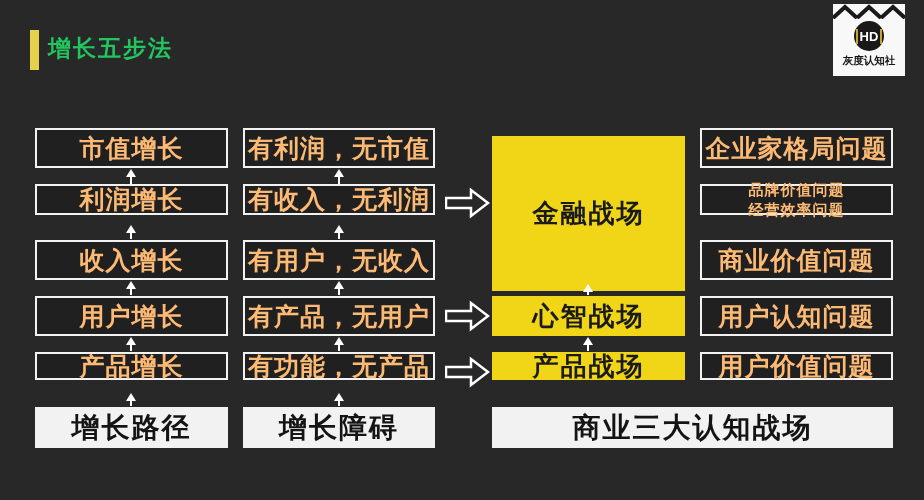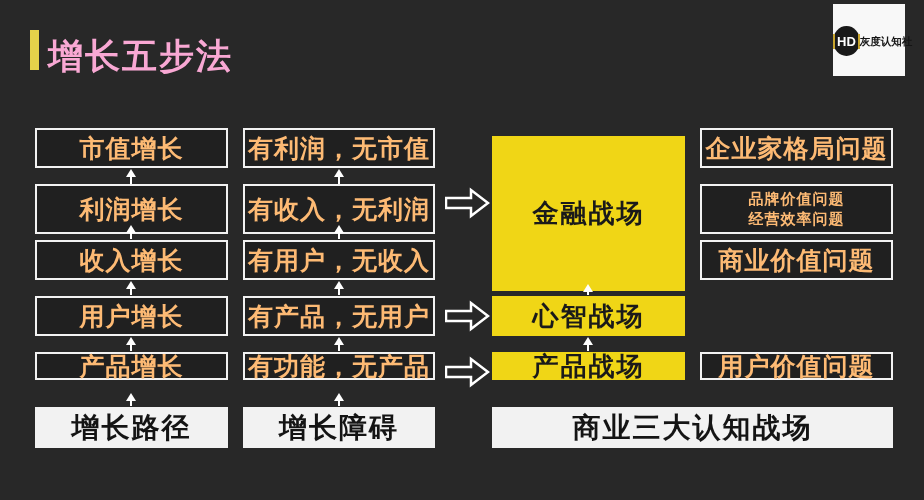--- a/index.html
+++ b/index.html
@@ -1,25 +1,25 @@
 <!DOCTYPE html>
 <html><head>
 <meta charset="utf-8">
 <style>
   html,body{margin:0;padding:0;}
   body{background:#111;font-family:"Liberation Sans","DejaVu Sans",sans-serif;}
   .page{position:relative;width:924px;height:500px;background:#282828;overflow:hidden;}
 
   
   .title-accent{position:absolute;left:30px;top:30px;width:9px;height:40px;background:#e6d24a;}
-  .page-title{position:absolute;left:48px;top:33px;font-size:35px;font-weight:bold;color:#f9a8d4;letter-spacing:2px;}
+  .page-title{position:absolute;left:48px;top:33px;font-size:23px;font-weight:bold;color:#22c55e;letter-spacing:2px;}
 
   
   .logo{position:absolute;left:833px;top:4px;width:72px;height:72px;background:#f8f8f8;
-        display:flex;flex-direction:row;align-items:center;}
+        display:flex;flex-direction:column;align-items:center;}
   .logo-chevrons{width:72px;height:15px;display:block;}
   .logo-circle{margin-top:2px;width:30px;height:30px;border-radius:50%;background:#191919;
         display:flex;align-items:center;justify-content:center;}
   .logo-monogram{color:#ffffff;font-size:13px;font-weight:bold;letter-spacing:0px;
         border-left:2px solid #c8a52e;border-right:2px solid #c8a52e;padding:0 2px;line-height:15px;}
   .logo-name{margin-top:3px;font-size:10.5px;color:#141414;font-weight:bold;white-space:nowrap;}
 
   
   .box{position:absolute;background:#202020;border:2px solid #f2f2f2;color:#fdba74;
        display:flex;align-items:center;justify-content:center;text-align:center;
@@ -43,21 +43,21 @@
 
   
   .harrow{position:absolute;width:45px;height:32px;}
 
   
   .c1{left:35px;width:193px;}
   .c2{left:243px;width:192px;}
   .c3{left:492px;width:193px;}
   .c4{left:700px;width:193px;}
   .r1{top:128px;height:40px;}
-  .r2{top:184px;height:50px;}
+  .r2{top:184px;height:31px;}
   .r3{top:240px;height:40px;}
   .r4{top:296px;height:40px;}
   .r5{top:352px;height:28px;}
   .rl{top:407px;height:41px;}
 </style>
 </head>
 <body>
 
 <div class="page">
 
@@ -117,15 +117,16 @@
   <div class="varrow" style="left:587px;top:287px;height:8px;"></div>
   <div class="varrow" style="left:587px;top:340px;height:11px;"></div>
   <div class="label-box rl" style="left:492px;width:401px;">商业三大认知战场</div>
 
   <div class="box c4 r1">企业家格局问题</div>
   <div class="box small2 c4 r2">
     <span>品牌价值问题</span>
     <span>经营效率问题</span>
   </div>
   <div class="box c4 r3">商业价值问题</div>
+  <div class="box c4 r4">用户认知问题</div>
   <div class="box c4 r5">用户价值问题</div>
 
 </div>
 
 </body></html>

